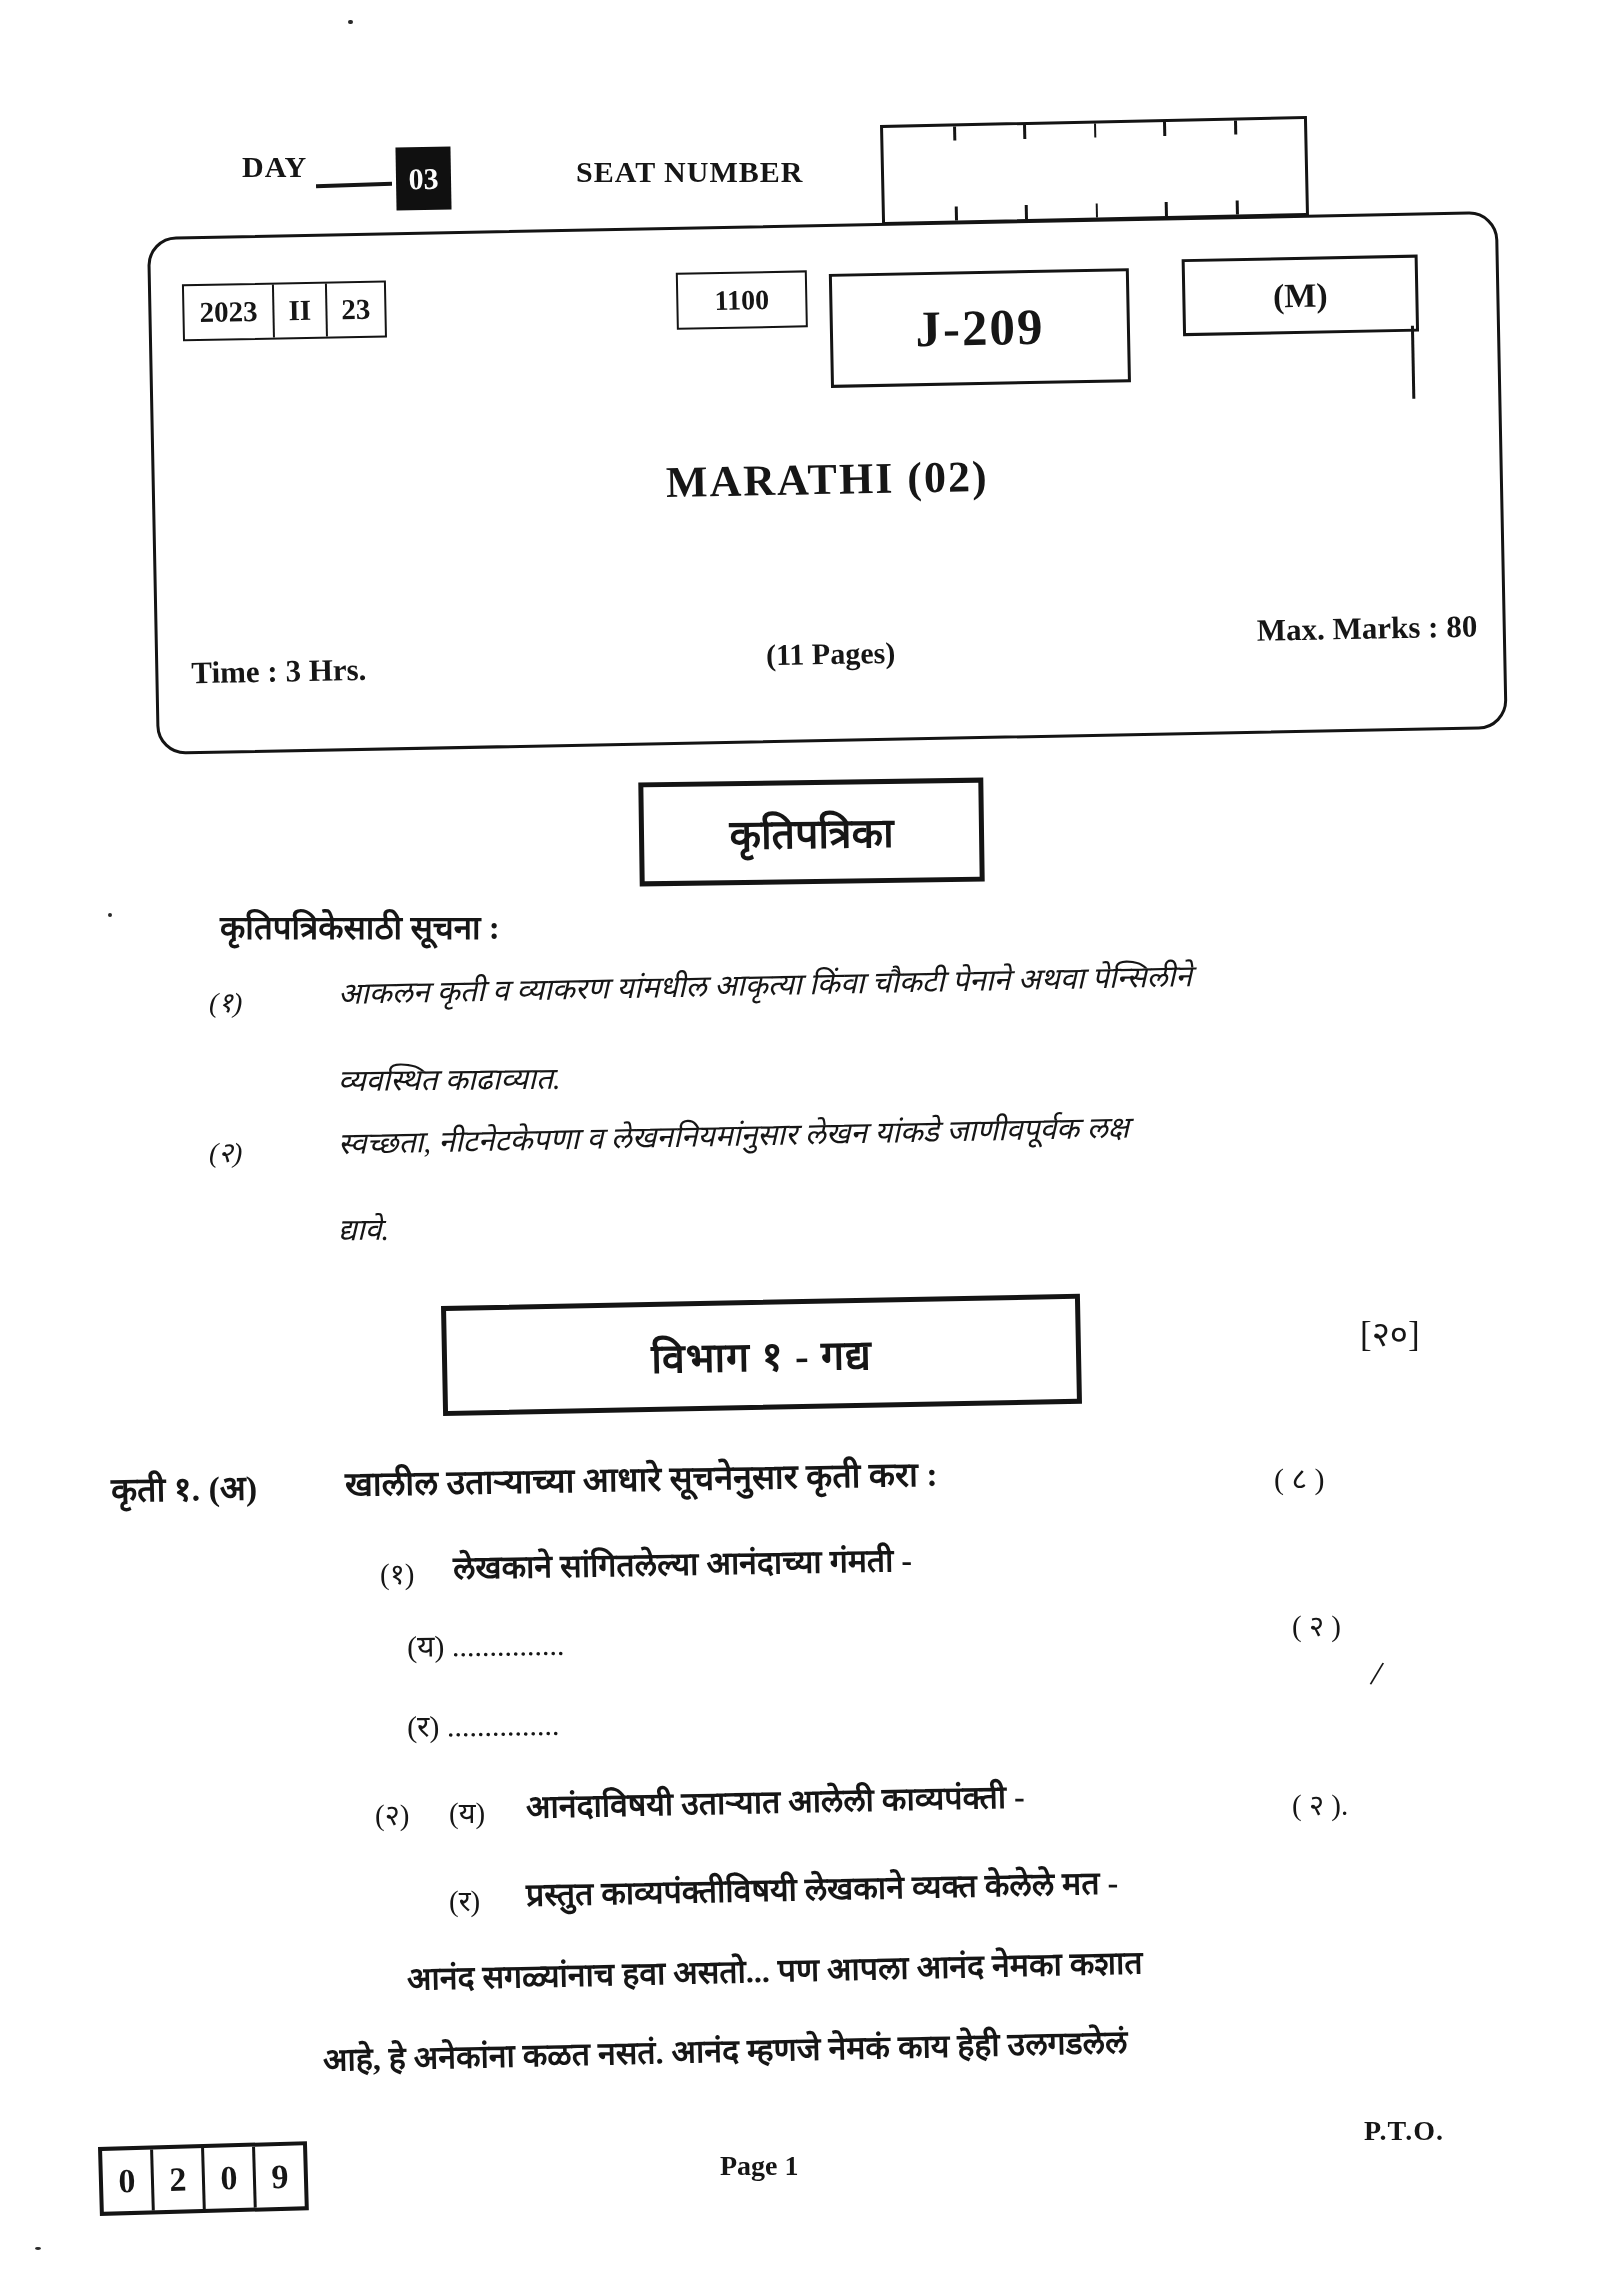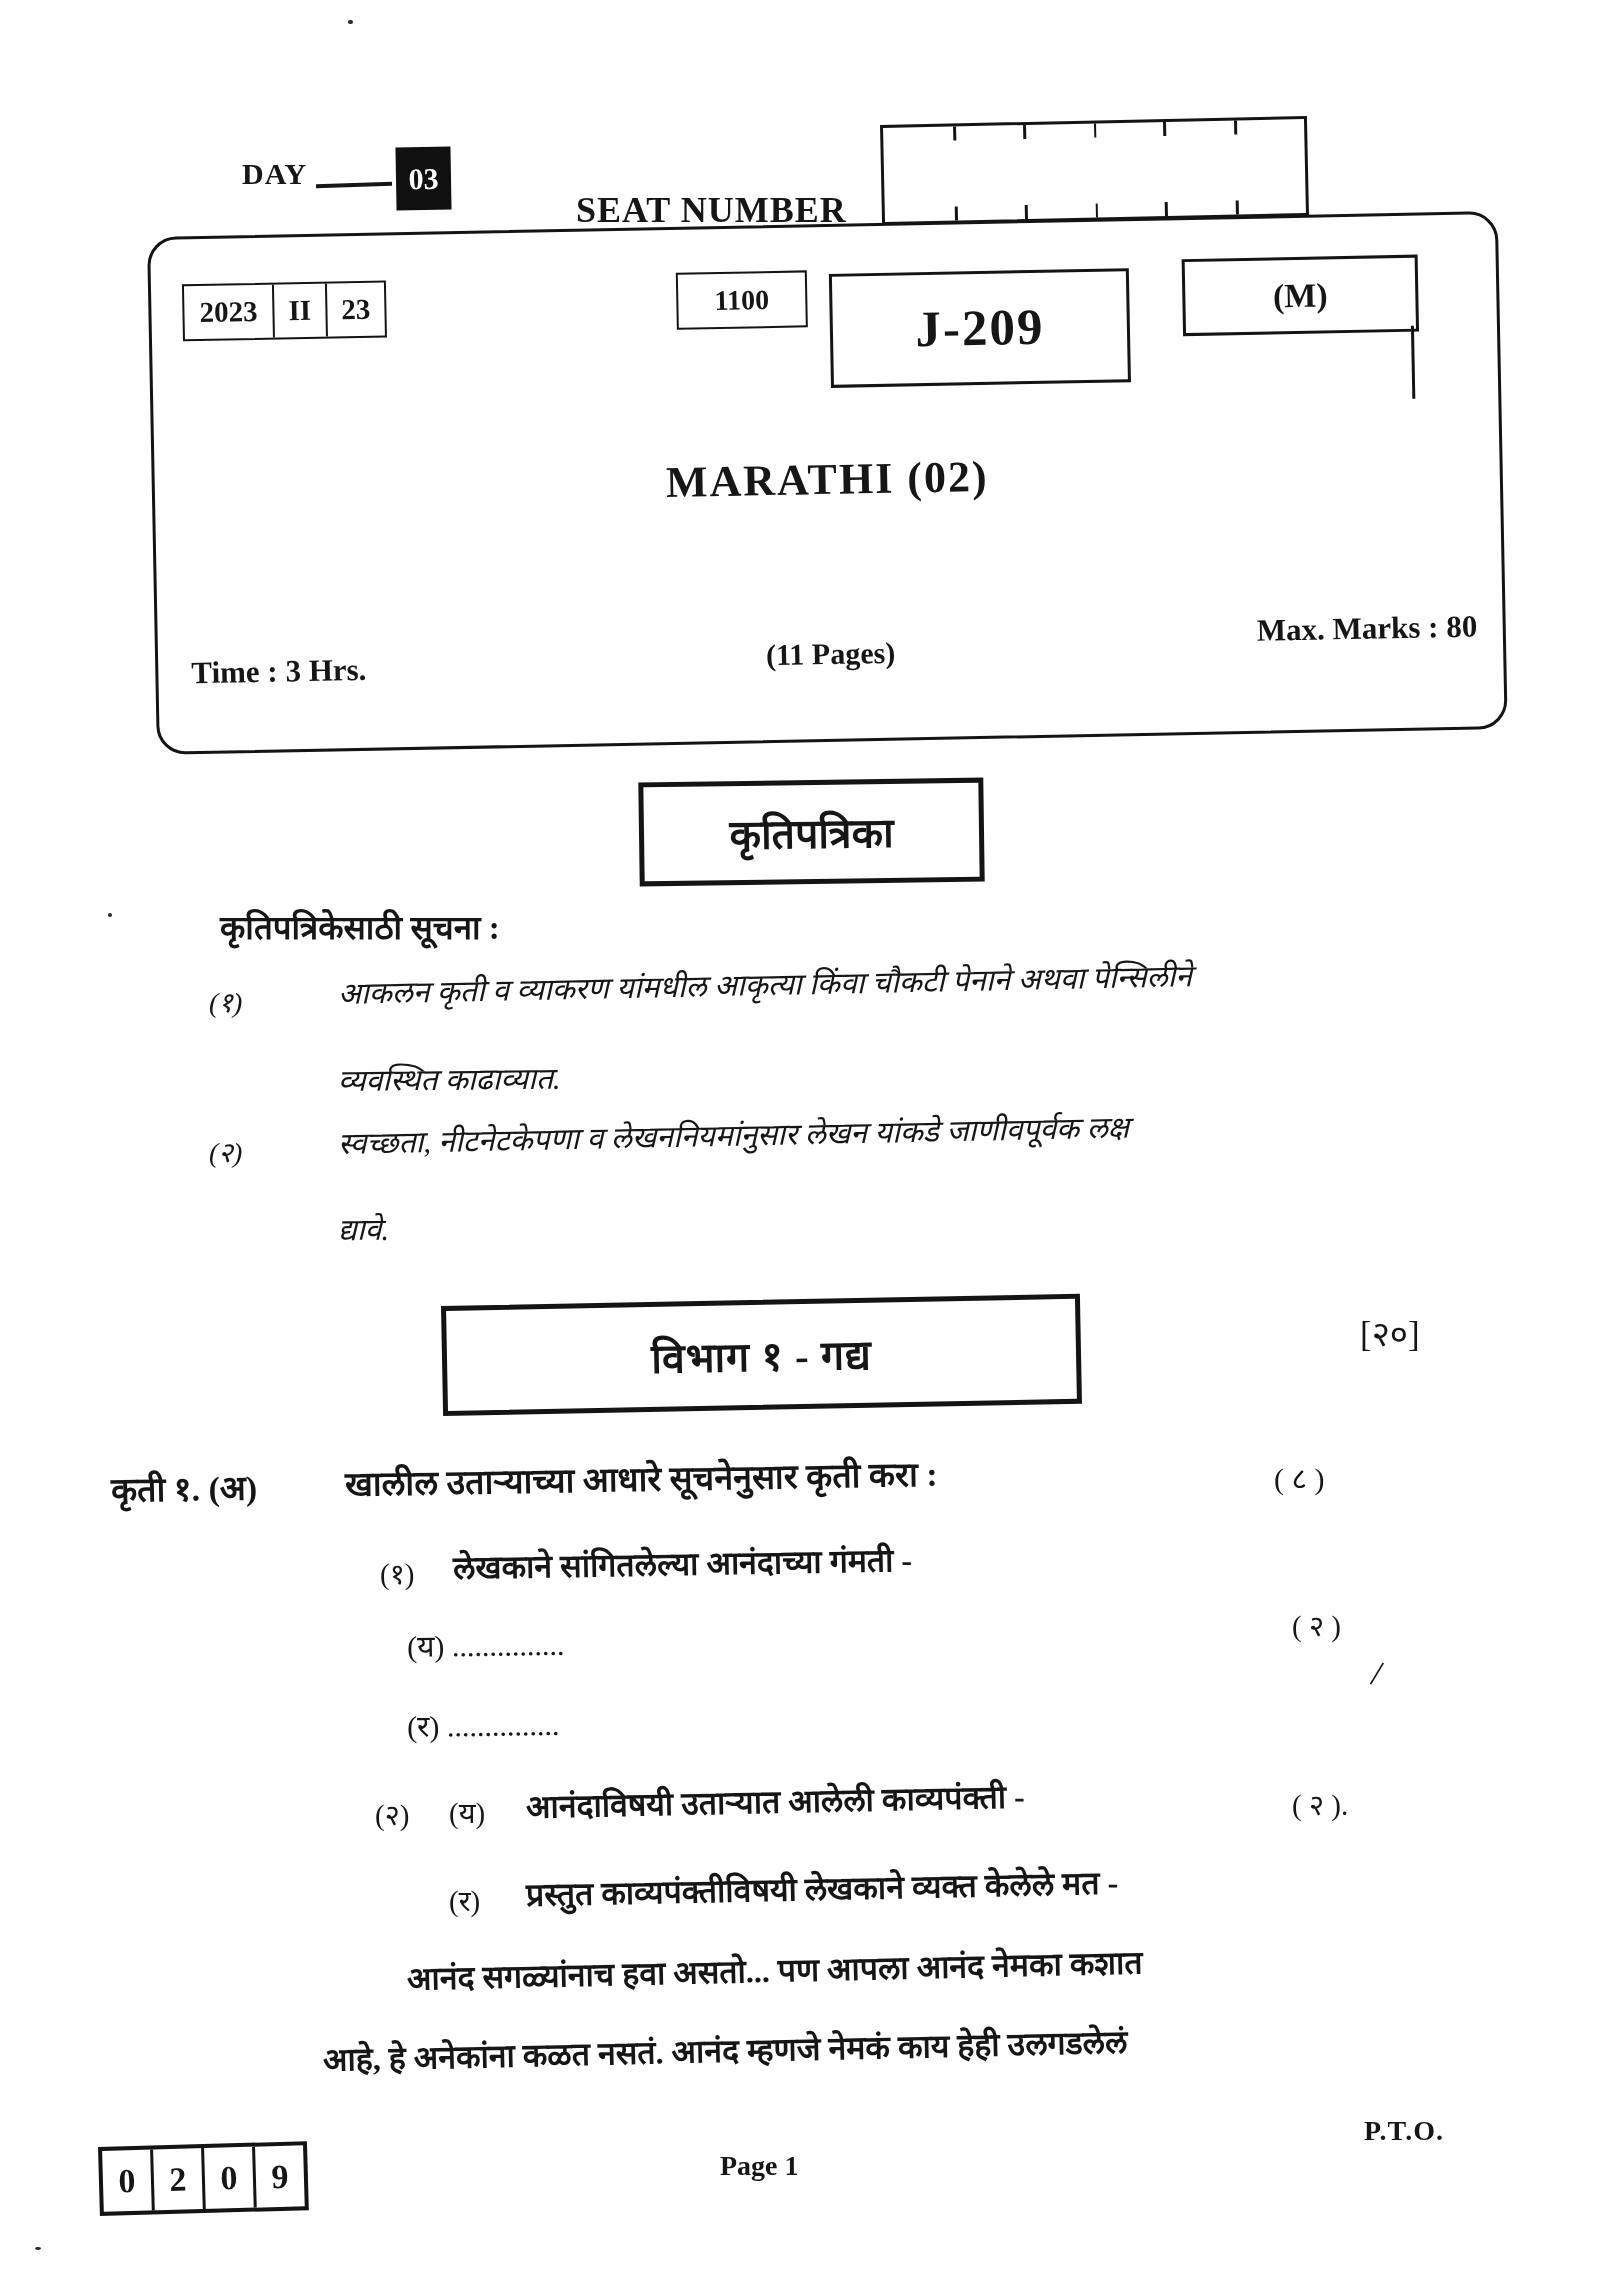--- a/index.html
+++ b/index.html
@@ -9,25 +9,25 @@
     background:#ffffff;
     overflow:hidden;
     font-family:"Liberation Serif","DejaVu Serif",serif;
     color:#161616;
   }
   .abs{position:absolute;}
   .lat{font-family:"Liberation Serif","DejaVu Serif",serif;font-weight:bold;}
   .dev{font-family:"Liberation Serif","DejaVu Serif",serif;}
 
   
-  .day-label{left:242px;top:157px;font-size:30px;letter-spacing:1px;}
+  .day-label{left:242px;top:150px;font-size:30px;letter-spacing:1px;}
   .day-dash{left:316px;top:183px;width:76px;height:3.9px;background:#161616;transform:rotate(-2deg);}
   .day-box{left:396px;top:147px;width:55px;height:63px;background:#101010;color:#fdfdfd;
            font-size:30px;font-weight:bold;display:flex;align-items:center;justify-content:center;transform:rotate(-1deg);}
-  .seat-label{left:576px;top:155px;font-size:36px;letter-spacing:1px;margin-top:34px;}
+  .seat-label{left:576px;top:155px;font-size:30px;letter-spacing:1px;}
   .seat-box{left:880px;top:125px;width:421px;height:94px;border:3.9px solid #141414;transform:rotate(-1.2deg);transform-origin:top left;}
   .tick{position:absolute;width:2.9px;height:13.7px;background:#141414;}
   .tick.b{bottom:0;}
   .tick.t{top:0;}
 
   
   .main-box{left:147px;top:237px;width:1345px;height:512px;border:3.9px solid #141414;border-radius:29px;
             transform:rotate(-1.1deg);transform-origin:top left;}
   .cells{position:absolute;left:31px;top:45px;display:flex;border:2.9px solid #141414;height:53px;}
   .cell{display:flex;align-items:center;justify-content:center;font-size:29px;font-weight:bold;}

